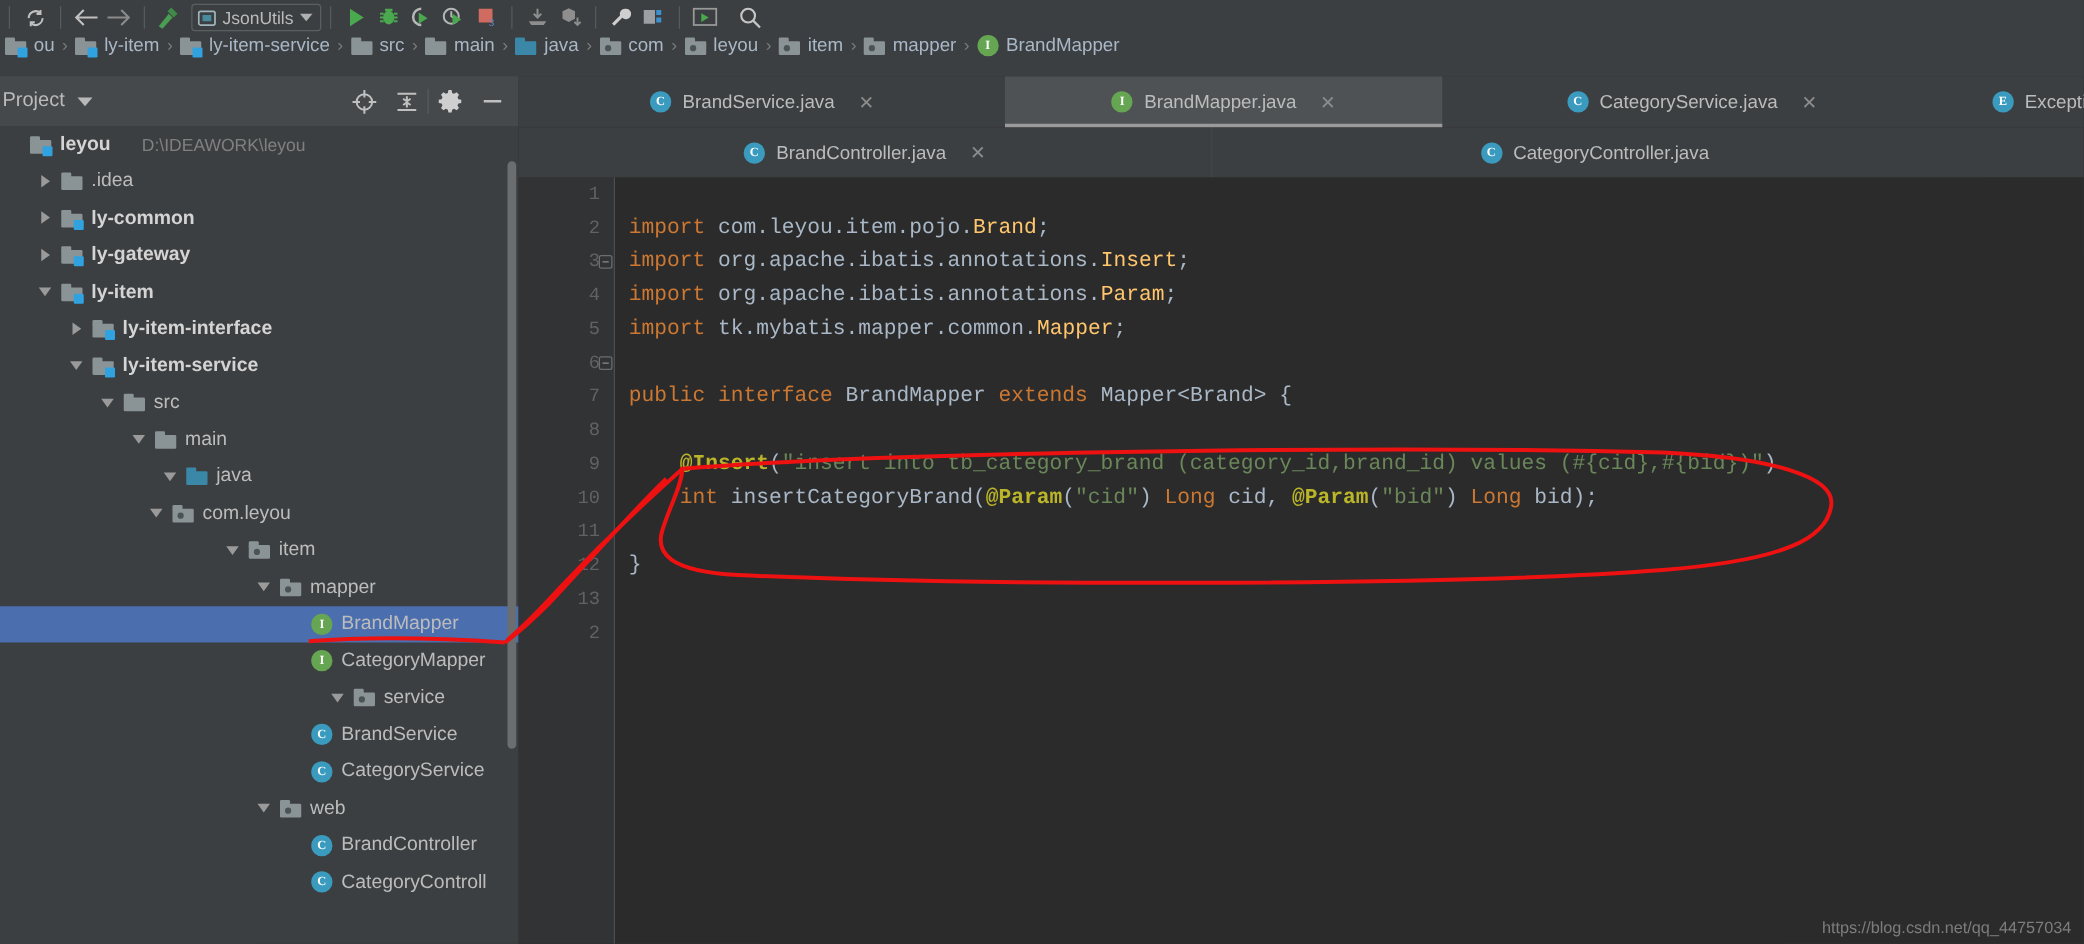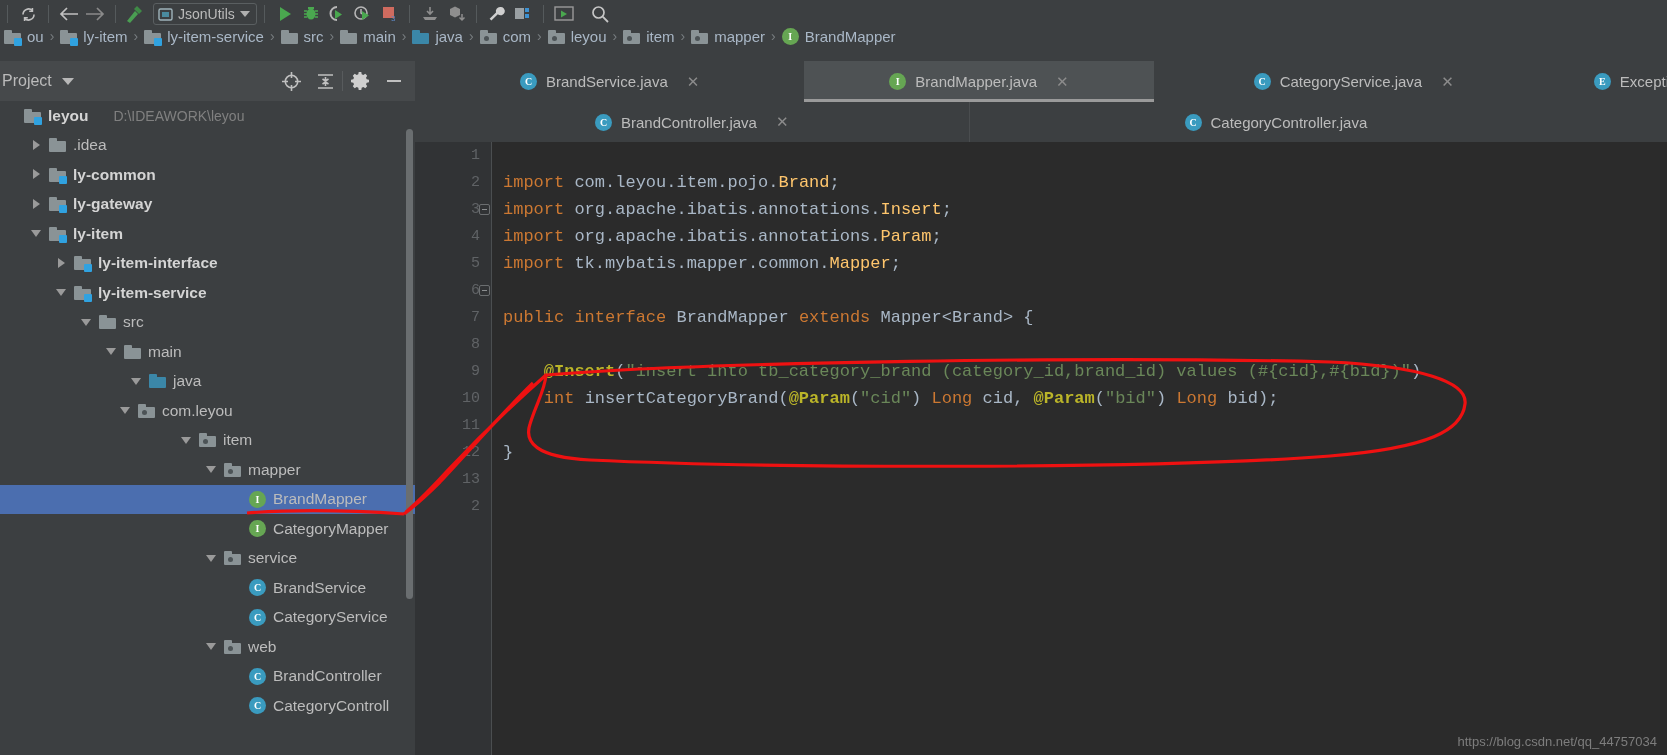--- a/index.html
+++ b/index.html
@@ -509,21 +509,21 @@
         <div class="row sel" style="padding-left: 231px;">
           <span class="arrow none"></span>
           <span class="cicon intf">I</span>
           <span class="label">BrandMapper</span>
         </div>
         <div class="row" style="padding-left: 231px;">
           <span class="arrow none"></span>
           <span class="cicon intf">I</span>
           <span class="label">CategoryMapper</span>
         </div>
-        <div class="row" style="padding-left: 206px;">
+        <div class="row" style="padding-left: 206px; justify-content: center;">
           <span class="arrow open"></span>
           <span class="ficon">
             <span class="tab"></span>
             <span class="body"></span>
             <span class="dot"></span>
           </span>
           <span class="label">service</span>
         </div>
         <div class="row" style="padding-left: 231px;">
           <span class="arrow none"></span>

